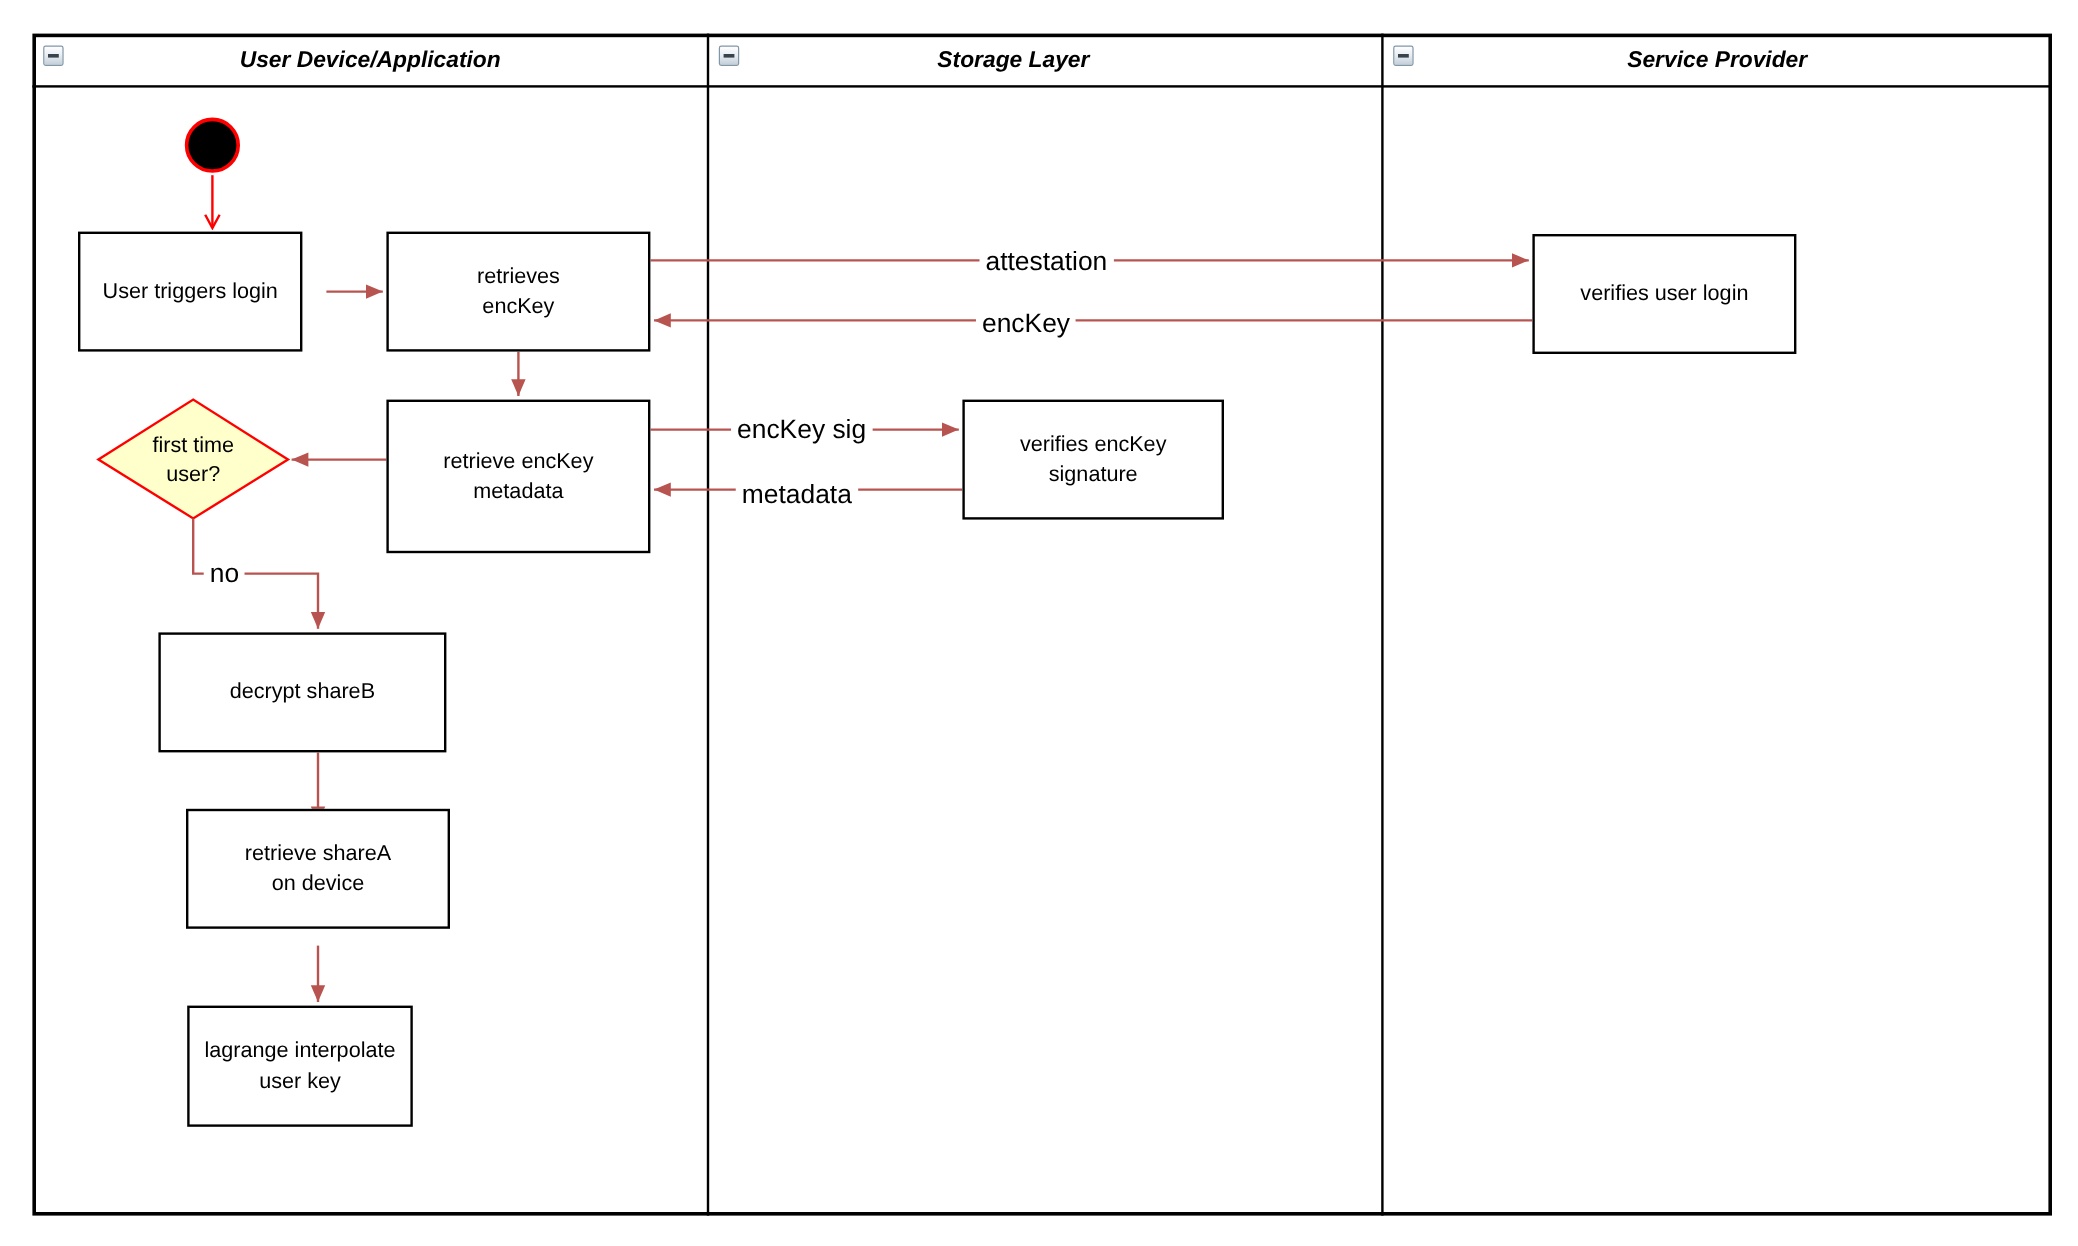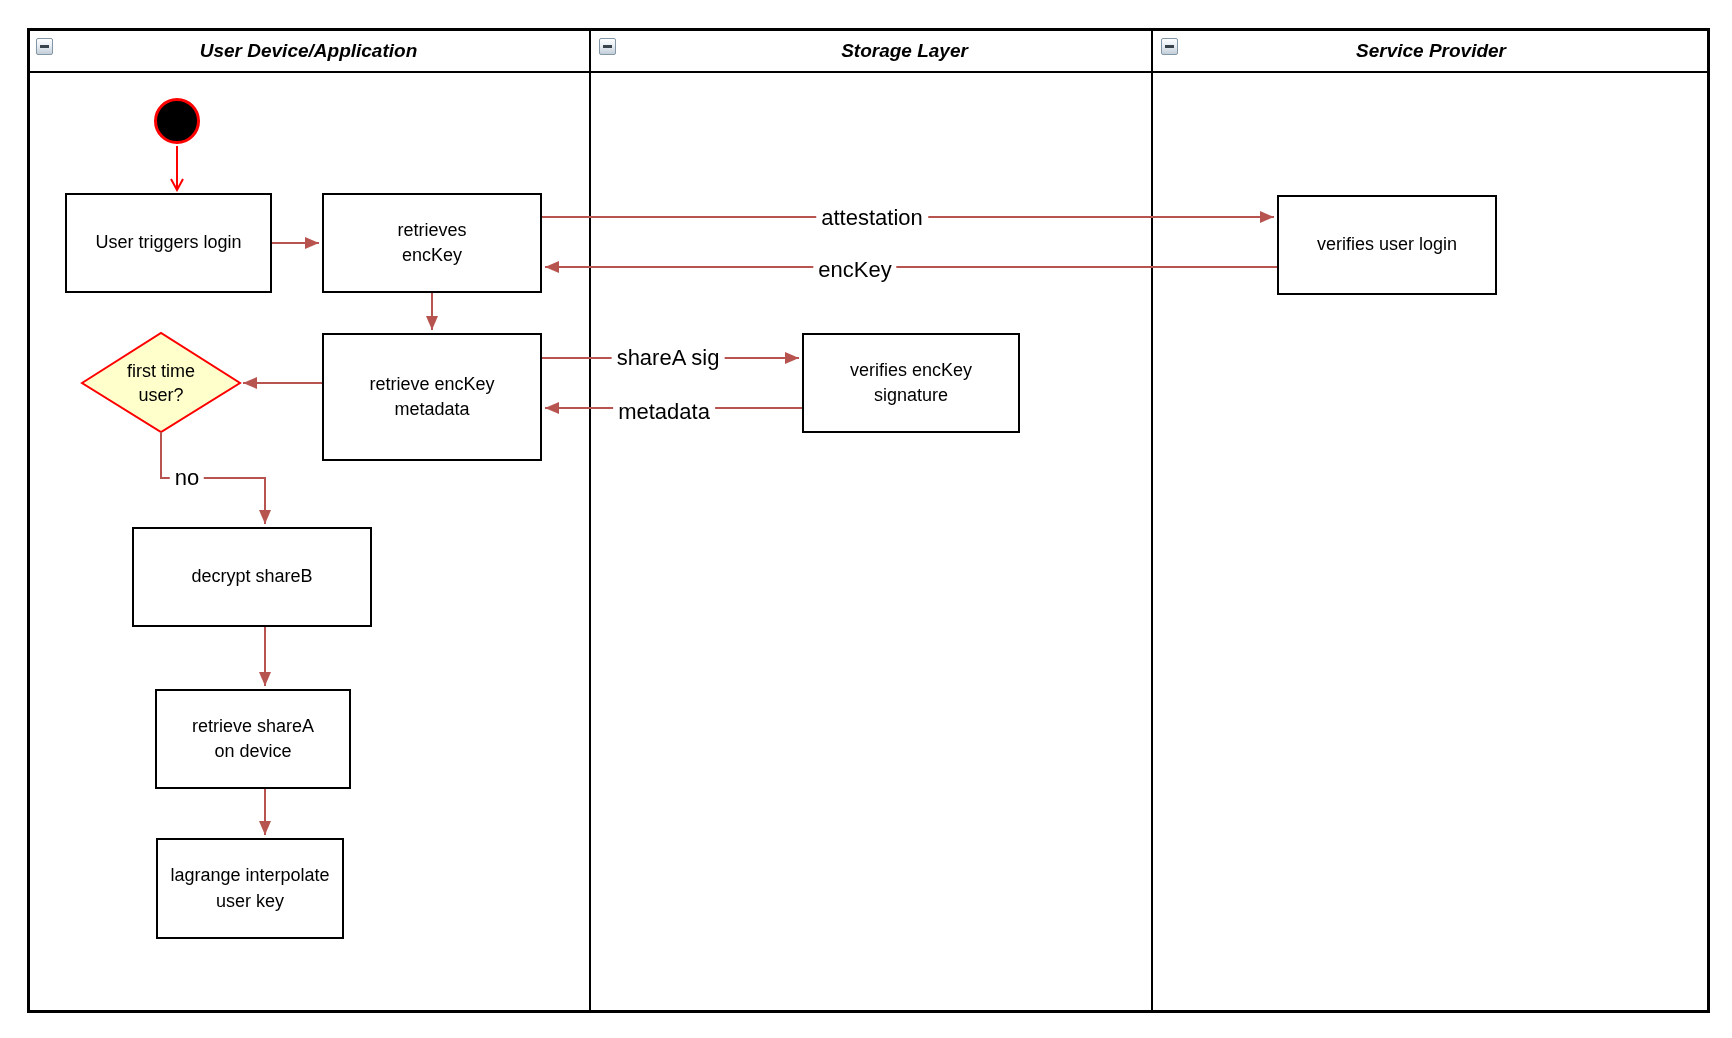--- a/index.html
+++ b/index.html
@@ -43,21 +43,21 @@
 <div class="canvas">
 
   <div class="frame"></div>
   <div class="hline"></div>
   <div class="vline" style="left:589px"></div>
   <div class="vline" style="left:1151px"></div>
 
   <div class="lane-header" style="left:30px;width:557px">
     <span class="lane-title">User Device/Application</span>
   </div>
-  <div class="lane-header" style="left:626px;width:557px">
+  <div class="lane-header" style="left:566px;width:557px">
     <span class="lane-title">Storage Layer</span>
   </div>
   <div class="lane-header" style="left:1154px;width:554px">
     <span class="lane-title">Service Provider</span>
   </div>
 
   <div class="collapse" style="left:36px;top:38px">
     <div class="minus"></div>
   </div>
   <div class="collapse" style="left:599px;top:38px">
@@ -93,59 +93,59 @@
     <line x1="802" y1="408" x2="545" y2="408" stroke="#b85450" stroke-width="2" marker-end="url(#mh)"></line>
 
     <polyline points="161,432 161,478 265,478 265,524" fill="none" stroke="#b85450" stroke-width="2" marker-end="url(#mh)"></polyline>
 
     <line x1="265" y1="627" x2="265" y2="686" stroke="#b85450" stroke-width="2" marker-end="url(#mh)"></line>
     <line x1="265" y1="788" x2="265" y2="835" stroke="#b85450" stroke-width="2" marker-end="url(#mh)"></line>
   </svg>
 
   <div class="start"></div>
 
-  <div class="node" style="left:65px;top:193px;width:207px;height:100px">
+  <div class="node" style="left:65px;top:193px;width:187px;height:100px">
     <span class="nlabel">User triggers login</span>
   </div>
 
   <div class="node" style="left:322px;top:193px;width:220px;height:100px">
     <span class="nlabel">retrieves
 encKey</span>
   </div>
 
   <div class="node" style="left:322px;top:333px;width:220px;height:128px">
     <span class="nlabel">retrieve encKey
 metadata</span>
   </div>
 
   <div class="dlabel">first time
 user?</div>
 
   <div class="node" style="left:132px;top:527px;width:240px;height:100px">
     <span class="nlabel">decrypt shareB</span>
   </div>
 
-  <div class="node" style="left:155px;top:689px;width:196px;height:100px">
+  <div class="node" style="left:155px;top:674px;width:220px;height:100px">
     <span class="nlabel">retrieve shareA
 on device</span>
   </div>
 
   <div class="node" style="left:156px;top:838px;width:188px;height:101px">
     <span class="nlabel">lagrange interpolate
 user key</span>
   </div>
 
   <div class="node" style="left:1277px;top:195px;width:220px;height:100px">
     <span class="nlabel">verifies user login</span>
   </div>
 
   <div class="node" style="left:802px;top:333px;width:218px;height:100px">
     <span class="nlabel">verifies encKey
 signature</span>
   </div>
 
   <div class="elabel" style="left:872px;top:218px">attestation</div>
   <div class="elabel" style="left:855px;top:270px">encKey</div>
-  <div class="elabel" style="left:668px;top:358px">shareA sig</div>
+  <div class="elabel" style="left:668px;top:358px">encKey sig</div>
   <div class="elabel" style="left:664px;top:412px">metadata</div>
   <div class="elabel" style="left:187px;top:478px">no</div>
 
 </div>
 
 </body></html>

